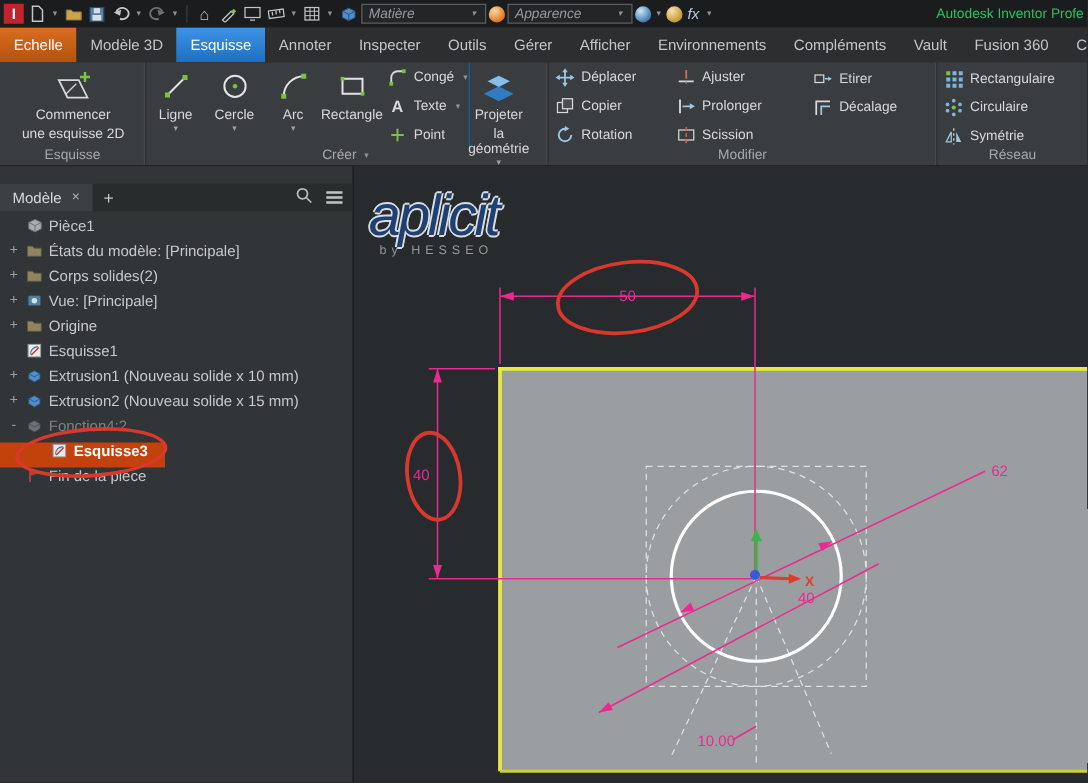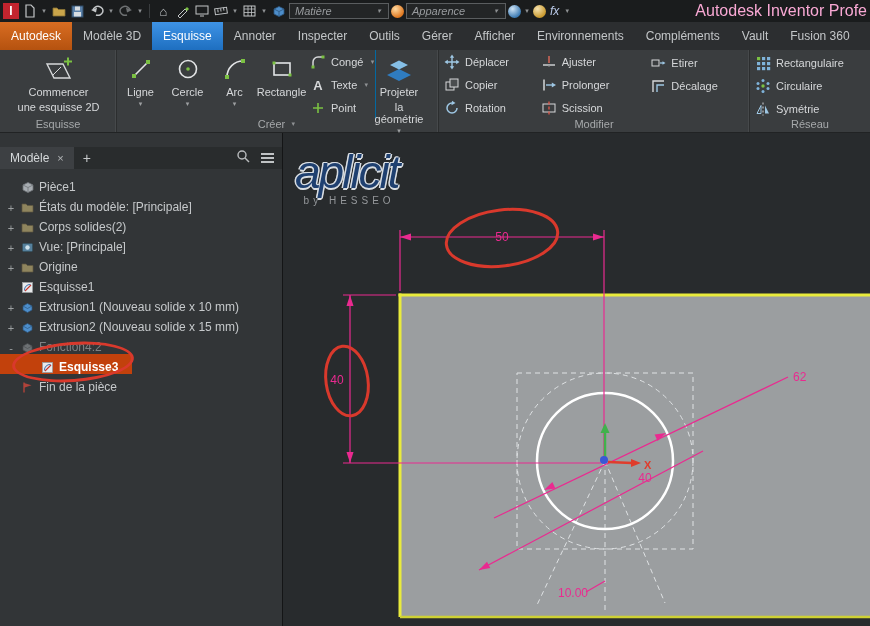--- a/index.html
+++ b/index.html
@@ -13,21 +13,21 @@
   .tb-icon svg{display:block}
   .tb-caret{font-size:7px;color:#8f9294;width:8px;text-align:center;flex:none}
   .tb-sep{width:1px;height:14px;background:#3a3d3f;margin:0 3px;flex:none}
   .tb-combo{height:16px;border:1px solid #5a5d5f;background:#232526;color:#989b9e;font-style:italic;padding:0 5px;display:flex;align-items:center;justify-content:space-between;gap:8px;flex:none;font-size:11px}
   .combo-mat{width:100px}.combo-app{width:100px}
   .sphere{width:13px;height:13px;border-radius:50%;flex:none}
   .sphere.orange{background:radial-gradient(circle at 35% 30%,#ffd9a0,#e07820 70%)}
   .sphere.blue{background:radial-gradient(circle at 35% 30%,#cfe4f5,#3e7cb4 70%)}
   .sphere.gold{background:radial-gradient(circle at 35% 30%,#f5e2b0,#c9992e 70%)}
   .fx{font-style:italic;color:#b9c9e8;font-size:12px;padding:0 2px}
-  .tb-title{margin-left:auto;white-space:nowrap;color:#f9a8d4;font-size:16px;flex:none}
+  .tb-title{margin-left:auto;white-space:nowrap;color:#22c55e;font-size:11px;flex:none}
 
   
   .tabbar{position:absolute;left:0;top:22px;width:870px;height:28px;background:#2c2e30;display:flex;overflow:hidden}
   .tab{padding:0 11px;display:flex;align-items:center;font-size:12px;color:#c3c6c8;white-space:nowrap}
   .tab.file{background:linear-gradient(#d96d22,#b5520f);color:#fff}
   .tab.active{background:linear-gradient(#3e93e6,#1e6fc0);color:#fff}
 
   
   .ribbon{position:absolute;left:0;top:50px;width:870px;height:83px;background:#3a3d3f;border-bottom:1px solid #212324;display:flex}
   .rgroup{position:relative;height:100%;border-right:1px solid #2c2e2f;box-shadow:inset -1px 0 0 #46494b;flex:none}
@@ -51,21 +51,21 @@
   .browser{position:absolute;left:0;top:133px;width:283px;height:493px;background:#323537;border-right:1px solid #141516}
   .browser-top{height:14px}
   .browser-header{height:22px;background:#292c2d;display:flex;align-items:center;position:relative}
   .btab{height:22px;background:#3d4043;display:flex;align-items:center;gap:8px;padding:0 10px;font-size:12px;color:#d6d9db;flex:none}
   .btab-close{font-size:11px;color:#b3b6b8}
   .badd{margin-left:9px;color:#c6c9cb;font-size:14px}
   .bh-right{position:absolute;right:8px;display:flex;gap:11px;align-items:center}
   .ham{display:flex;flex-direction:column;gap:2px}
   .ham span{width:13px;height:2px;background:#c0c3c5}
   .tree{padding-top:5px;position:relative}
-  .trow{height:20px;display:flex;align-items:flex-end;font-size:12px;color:#c6c9cb;padding-left:6px;gap:5px;white-space:nowrap}
+  .trow{height:20px;display:flex;align-items:flex-start;font-size:12px;color:#c6c9cb;padding-left:6px;gap:5px;white-space:nowrap}
   .trow .exp{width:10px;text-align:center;font-size:11px;color:#9da0a2;flex:none}
   .trow .ticon{flex:none;display:flex;width:13px}
   .trow.d2{padding-left:26px}
   .trow.dim{color:#7e8183}
   .trow.selected{background:#c2410c;color:#fff;font-weight:bold;width:fit-content;padding-right:14px}
   .annotation-ellipse{position:absolute;left:12px;top:209px;width:122px;height:40px;border:3px solid #d9392c;border-radius:50%;transform:rotate(-4deg);pointer-events:none;z-index:5}
 
   
   .canvas{position:absolute;left:283px;top:133px;width:587px;height:493px;background:#282b2d;overflow:hidden}
   .logo{position:absolute;left:12px;top:12px;z-index:1}
@@ -156,21 +156,21 @@
     </div>
   <span class="sphere blue"></span>
   <span class="tb-caret">▾</span>
   <span class="sphere gold"></span>
   <span class="fx">fx</span>
   <span class="tb-caret">▾</span>
   <div class="tb-title">Autodesk Inventor Profe</div>
 </div>
 
 <div class="tabbar">
-  <div class="tab file">Autodesk</div>
+  <div class="tab file">Echelle</div>
   <div class="tab">Modèle 3D</div>
   <div class="tab active">Esquisse</div>
   <div class="tab">Annoter</div>
   <div class="tab">Inspecter</div>
   <div class="tab">Outils</div>
   <div class="tab">Gérer</div>
   <div class="tab">Afficher</div>
   <div class="tab">Environnements</div>
   <div class="tab">Compléments</div>
   <div class="tab">Vault</div>

